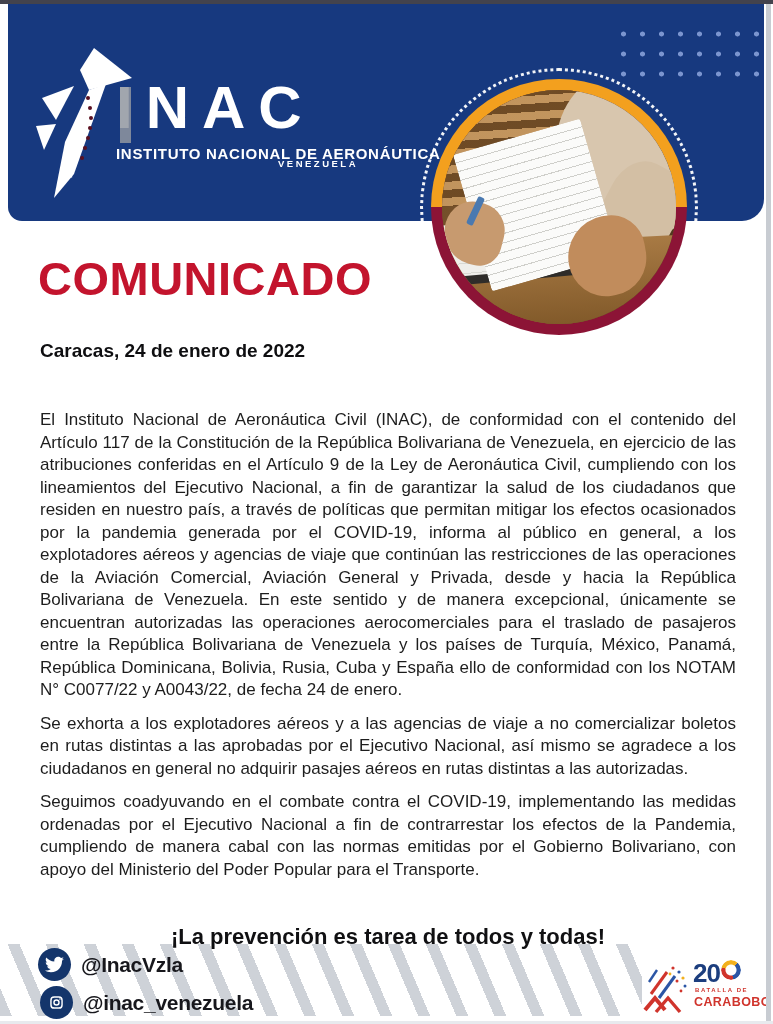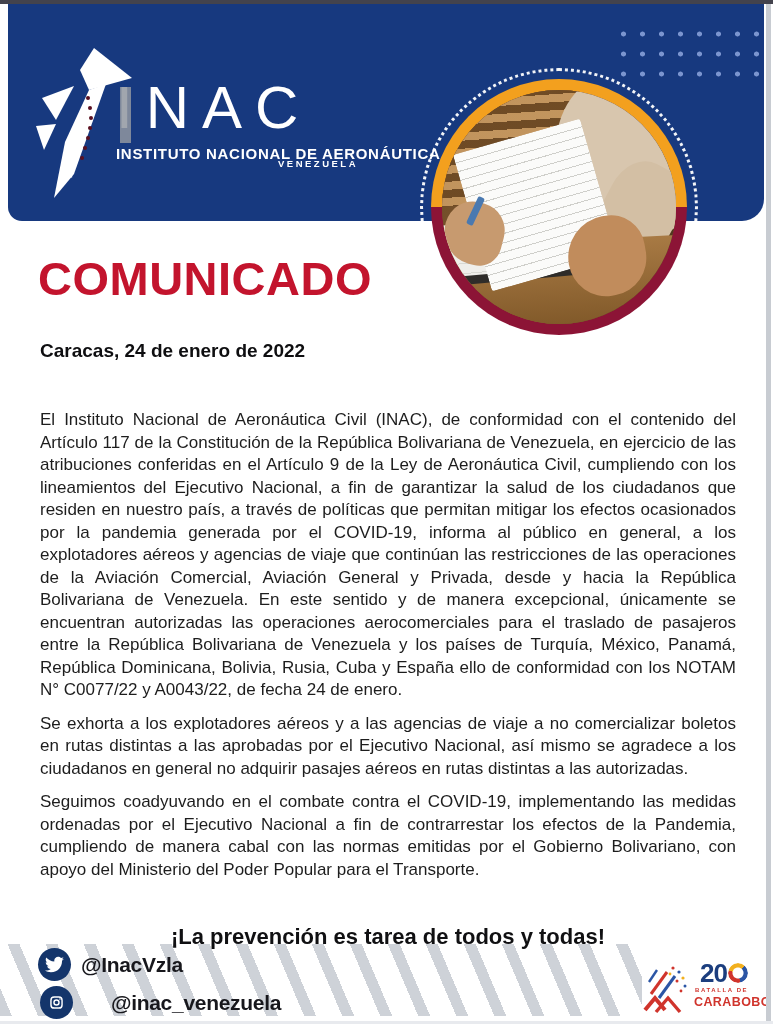--- a/index.html
+++ b/index.html
@@ -20,21 +20,21 @@
   }
   .dot-grid {
     position:absolute; left:602px; top:14px; width:150px; height:72px; z-index:2;
     background-image:radial-gradient(circle, #7b95cf 2.2px, rgba(0,0,0,0) 2.8px);
     background-size:19px 20px; background-position:4px 6px;
   }
   
   .logo { position:absolute; left:36px; top:42px; width:330px; height:180px; z-index:3; }
   .logo-mark { position:absolute; left:0; top:6px; }
   .logo-name {
-    position:absolute; left:80px; top:36px; color:#ffffff; font-weight:normal;
+    position:absolute; left:80px; top:36px; color:#ffffff; font-weight:bold;
     font-size:60px; line-height:60px; letter-spacing:13px; white-space:nowrap;
   }
   .i-shade { position:absolute; left:84px; top:45px; width:11px; height:56px; background:rgba(145,150,160,.85); z-index:4; }
   .logo-tagline {
     position:absolute; left:80px; top:103px; width:242px; color:#ffffff;
     font-size:15px; font-weight:bold; letter-spacing:.7px; white-space:nowrap;
   }
   .logo-country {
     position:absolute; left:80px; top:116px; width:242px; color:#ffffff; text-align:right;
     font-size:9.5px; font-weight:bold; letter-spacing:2.5px;
@@ -79,28 +79,28 @@
   .bodytext { position:absolute; left:40px; top:409px; width:696px; }
   .bodytext p { font-size:17px; line-height:22.5px; text-align:justify; color:#1d1d1d; margin:0 0 11px 0; }
   .slogan { position:absolute; left:40px; top:924px; width:696px; text-align:center;
             font-size:22px; font-weight:bold; color:#101012; z-index:3; }
 
   
   .stripes { position:absolute; left:0; top:944px; width:642px; height:72px; z-index:1;
              background:repeating-linear-gradient(67deg, #ced2d8 0 11px, rgba(0,0,0,0) 11px 35px); }
   .social-row { position:absolute; display:flex; align-items:center; z-index:3; cursor:pointer;text-align:center; }
   .social-row.tw { left:38px; top:948px; }
-  .social-row.ig { left:40px; top:986px;gap:28px; }
+  .social-row.ig { left:40px; top:986px; }
   .social-circle { width:33px; height:33px; border-radius:50%; background:#14356b;
                    display:flex; align-items:center; justify-content:center; flex:none; }
   .social-handle { margin-left:10px; font-size:21px; font-weight:800; color:#17171c; letter-spacing:-.3px; }
 
   .bicent { position:absolute; left:643px; top:956px; width:126px; height:62px; z-index:3; }
   .bicent-motif { position:absolute; left:0; top:4px; }
-  .bicent-num { position:absolute; left:50px; top:4px; display:flex; align-items:center;margin-left:7px; }
+  .bicent-num { position:absolute; left:50px; top:4px; display:flex; align-items:flex-start; }
   .bicent-prefix { font-size:26px; font-weight:800; color:#1c3e7e; letter-spacing:-1px; line-height:1; }
   .bicent-ring { width:20px; height:20px; margin-left:1px; border-radius:50%;
     background:conic-gradient(from 45deg, #2b55a5 0 120deg, #d0342c 120deg 240deg, #f2b01e 240deg 360deg);
     -webkit-mask:radial-gradient(circle, rgba(0,0,0,0) 0 5px, #000 6px);
             mask:radial-gradient(circle, rgba(0,0,0,0) 0 5px, #000 6px); }
   .bicent-cap1 { position:absolute; left:52px; top:31px; font-size:6px; font-weight:bold;
                  letter-spacing:1.6px; color:#d0342c; }
   .bicent-cap2 { position:absolute; left:51px; top:39px; font-size:12.5px; font-weight:800;
                  letter-spacing:.4px; color:#d0342c; }
 </style>

